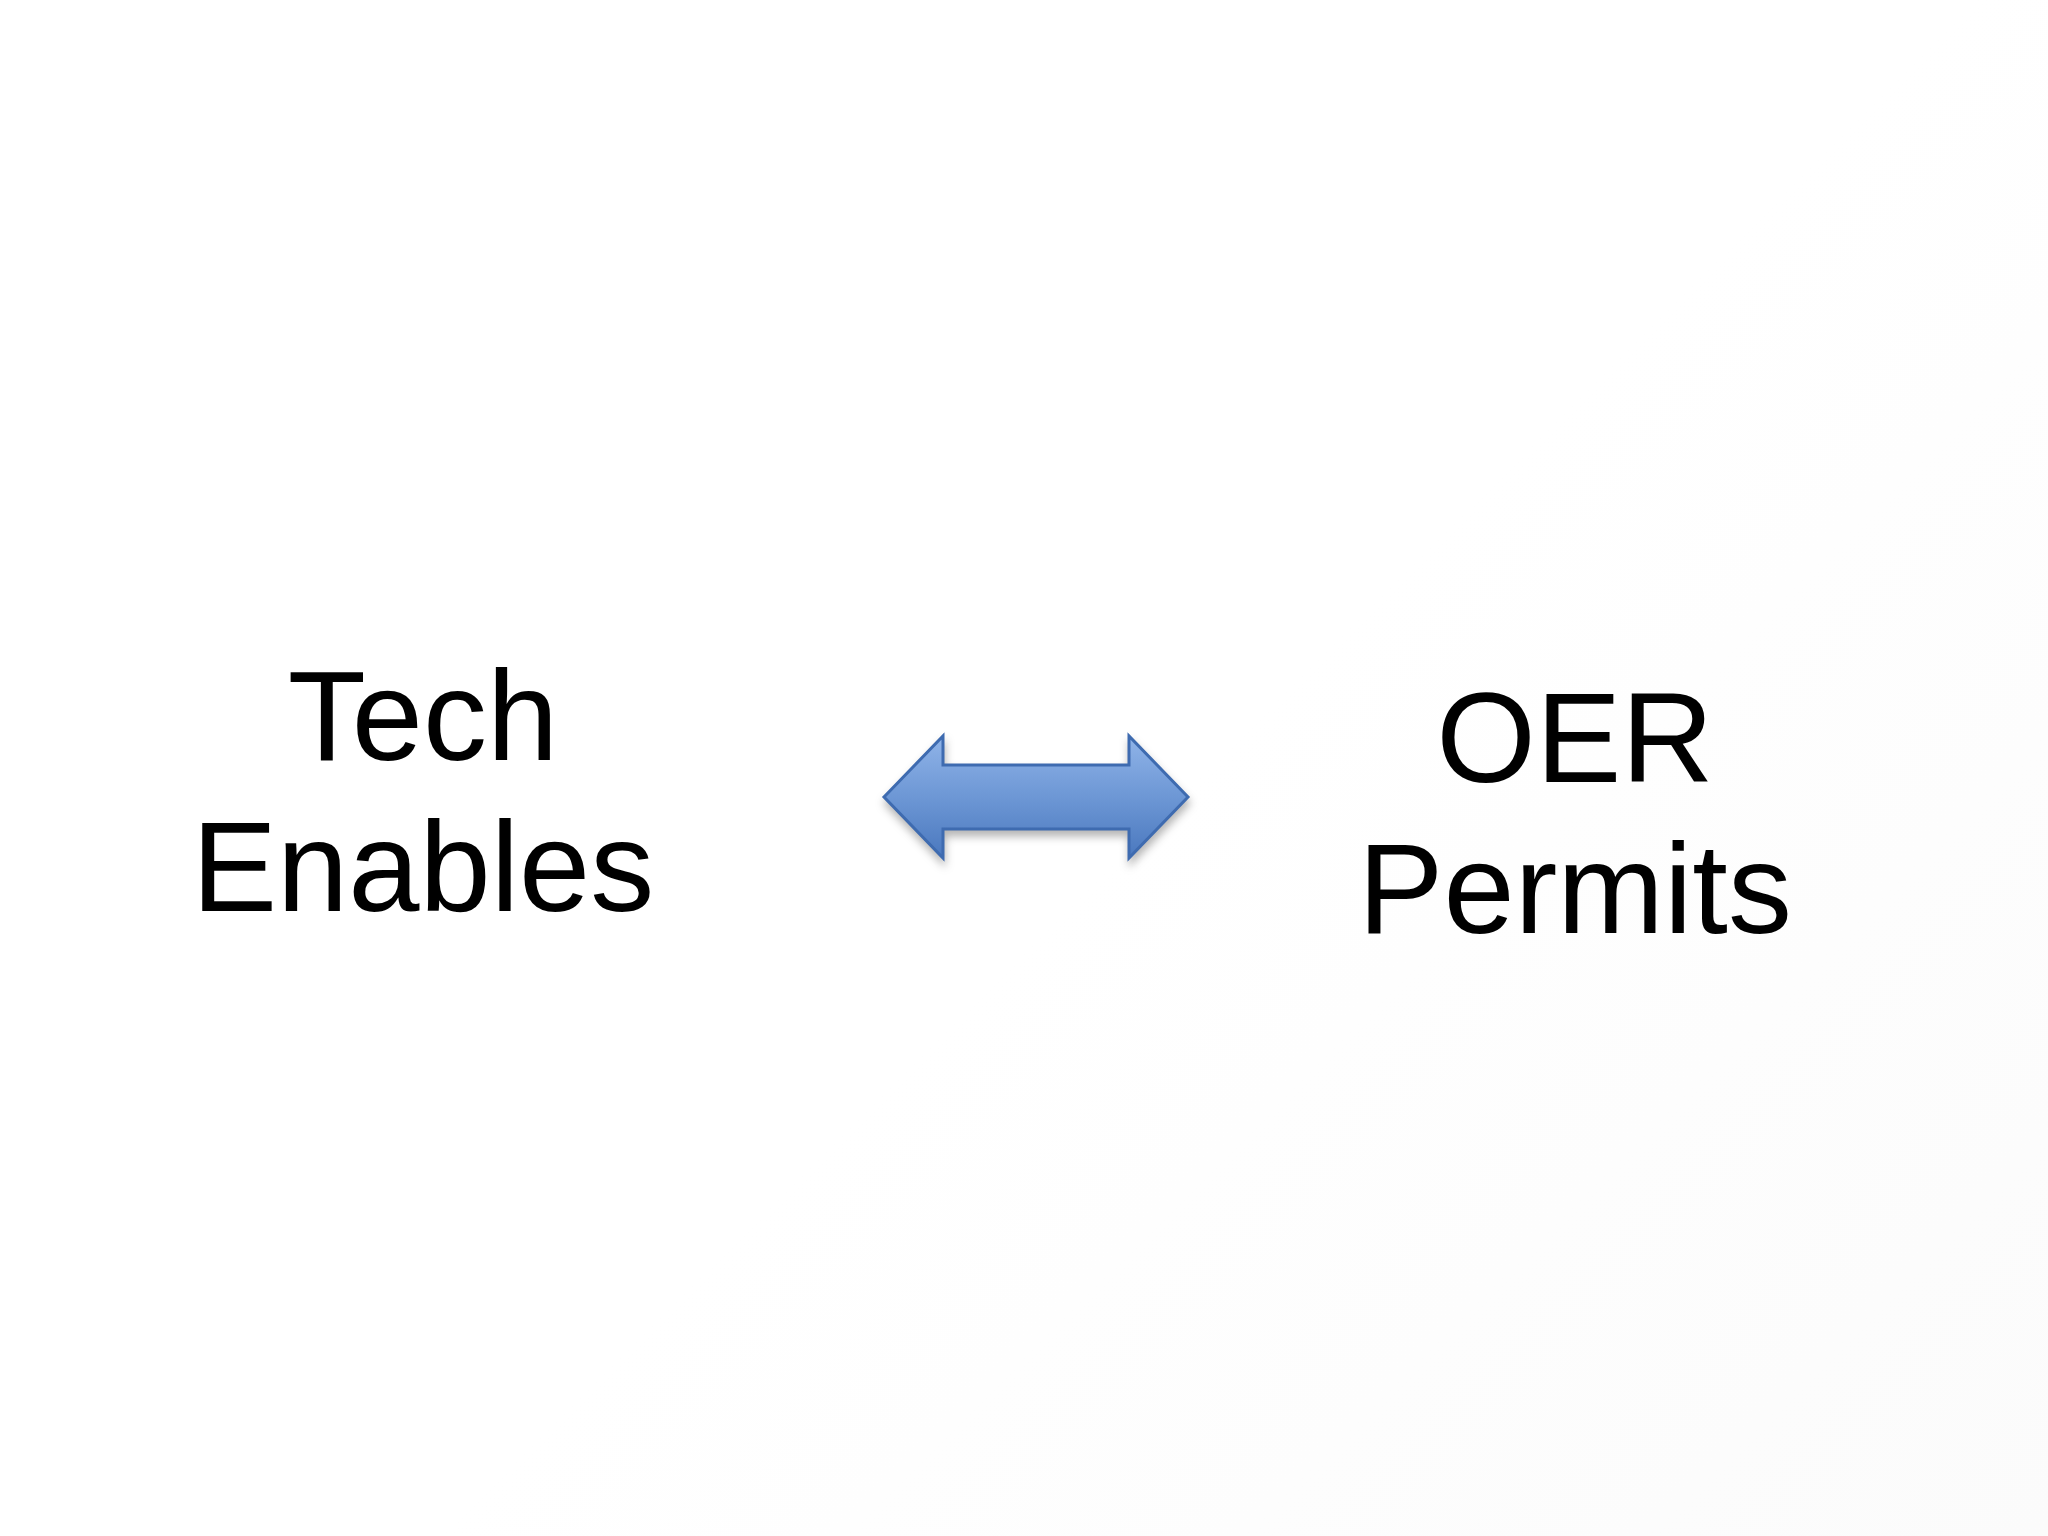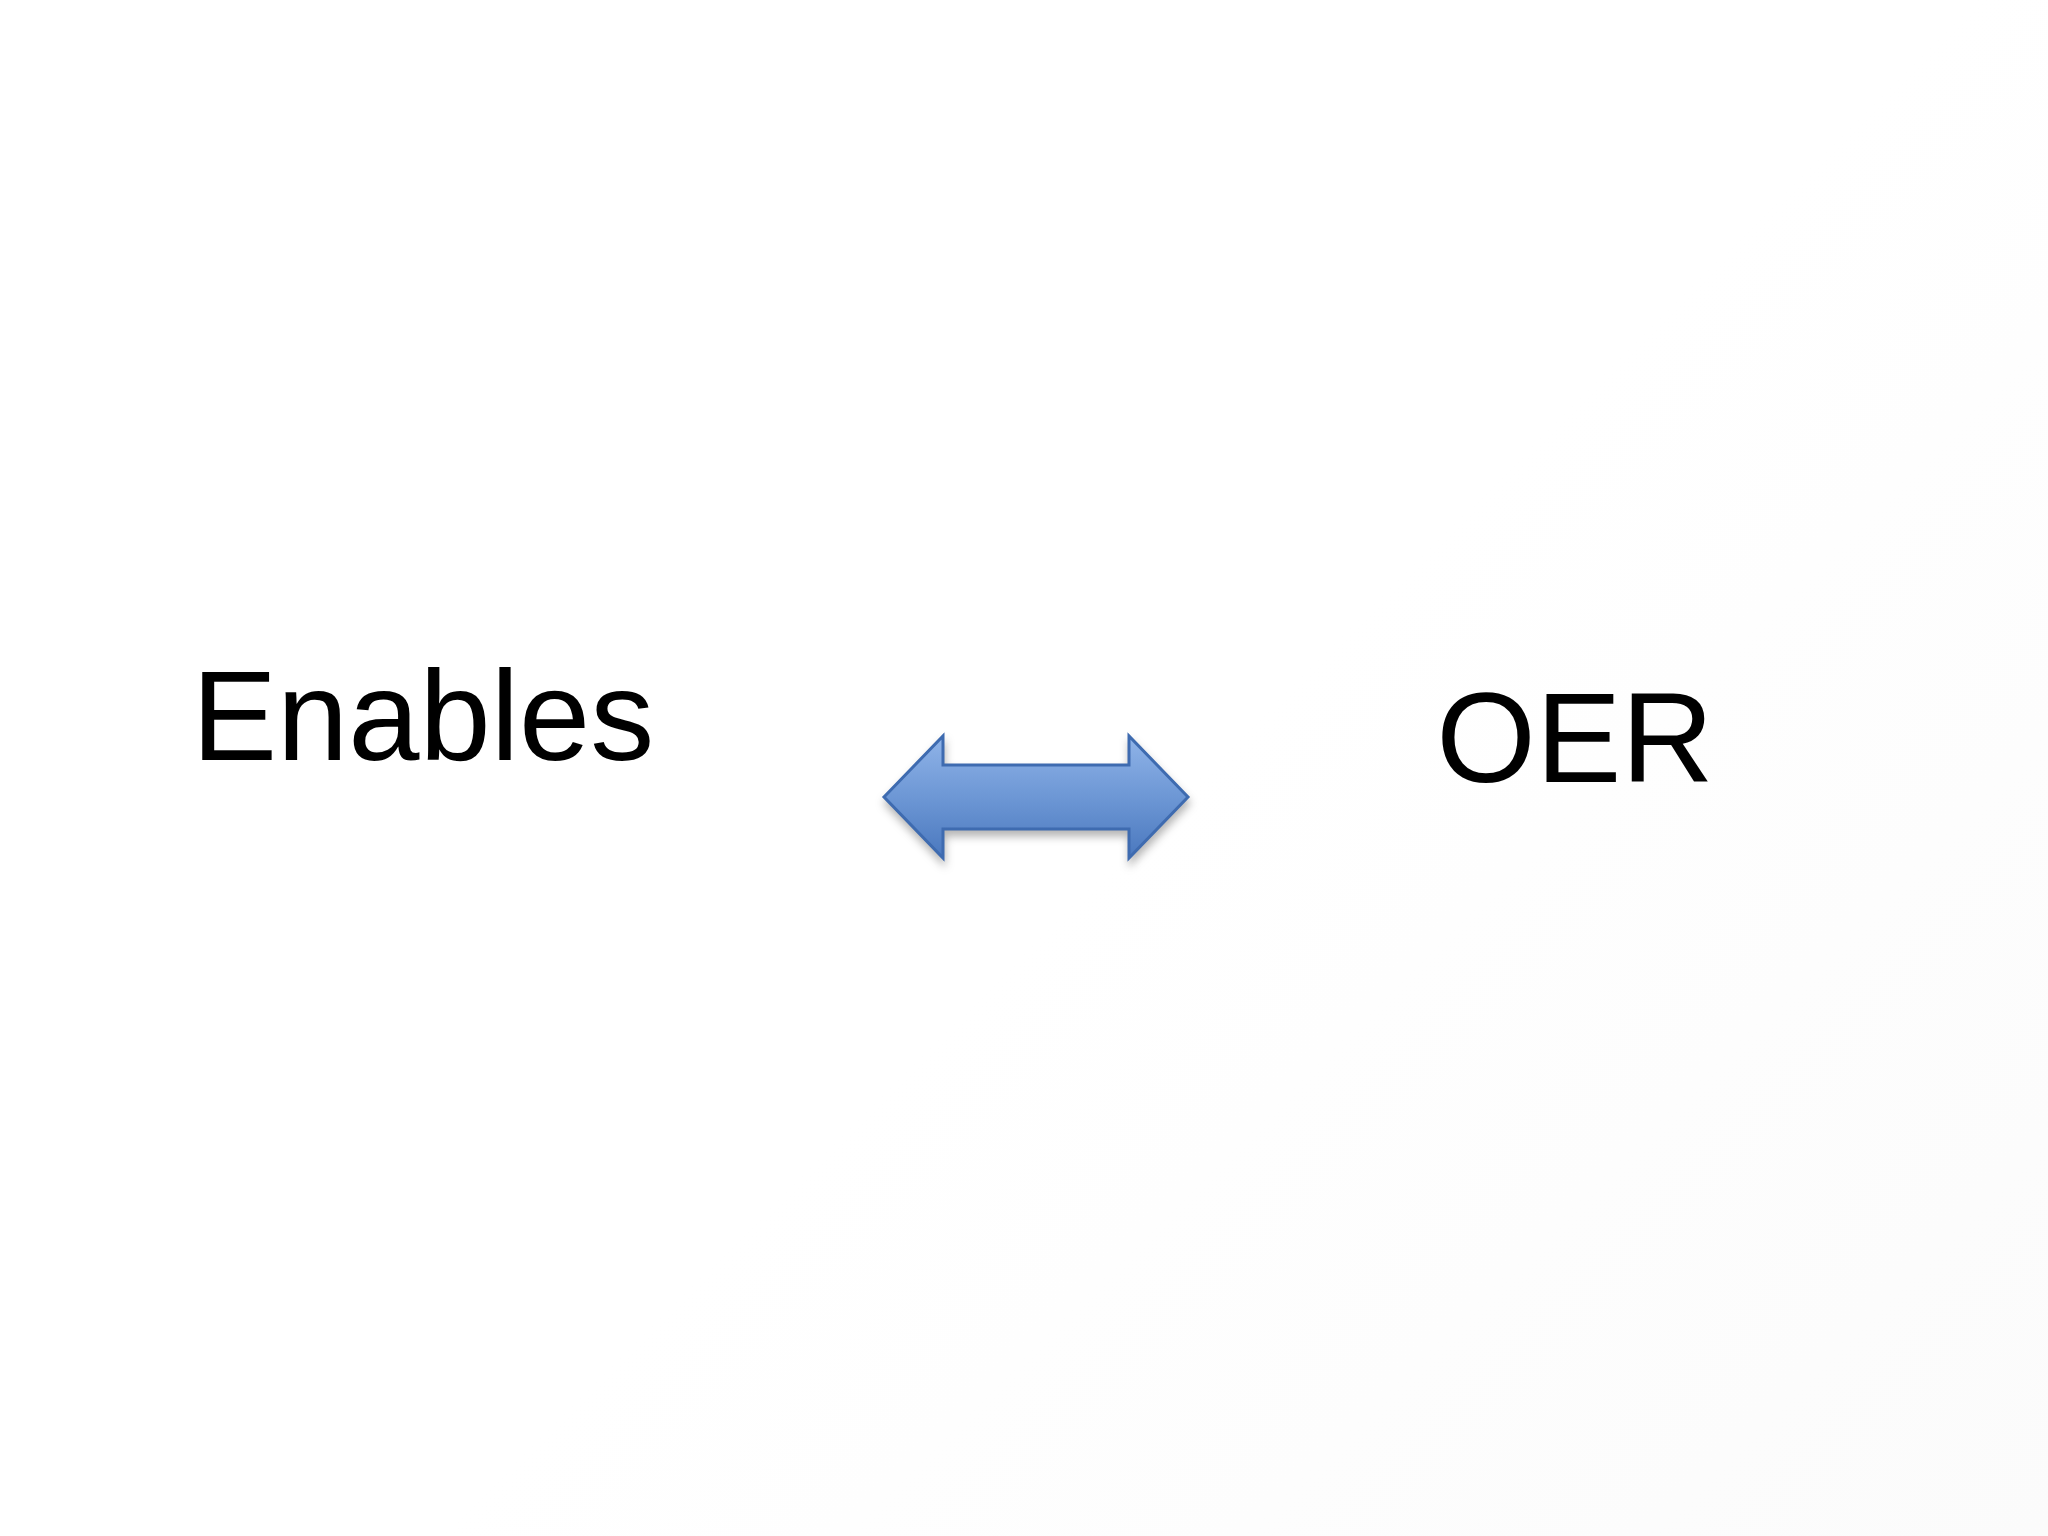--- a/index.html
+++ b/index.html
@@ -53,33 +53,35 @@
     height: 100%;
     filter: drop-shadow(1px 6px 4px rgba(90, 90, 90, 0.45));
   }
 </style>
 </head>
 <body>
 
 <div class="slide">
 
   <div class="concept-label" id="left-label">
+    <span class="line">Tech</span>
     <span class="line">Enables</span>
   </div>
 
   <div class="arrow-wrap">
     <svg viewBox="0 0 310 132" xmlns="http://www.w3.org/2000/svg">
       <defs>
         <linearGradient id="arrowGrad" x1="0" y1="0" x2="0" y2="1">
           <stop offset="0" stop-color="#90B4E8"></stop>
           <stop offset="0.5" stop-color="#6D97D5"></stop>
           <stop offset="1" stop-color="#4A78BE"></stop>
         </linearGradient>
       </defs>
       <path d="M 3 66 L 62 5 L 62 34 L 248 34 L 248 5 L 307 66 L 248 127 L 248 98 L 62 98 L 62 127 Z" fill="url(#arrowGrad)" stroke-width="3" stroke-linejoin="miter" stroke="#3E6BB0"></path>
     </svg>
   </div>
 
   <div class="concept-label" id="right-label">
     <span class="line">OER</span>
+    <span class="line">Permits</span>
   </div>
 
 </div>
 
 </body></html>

